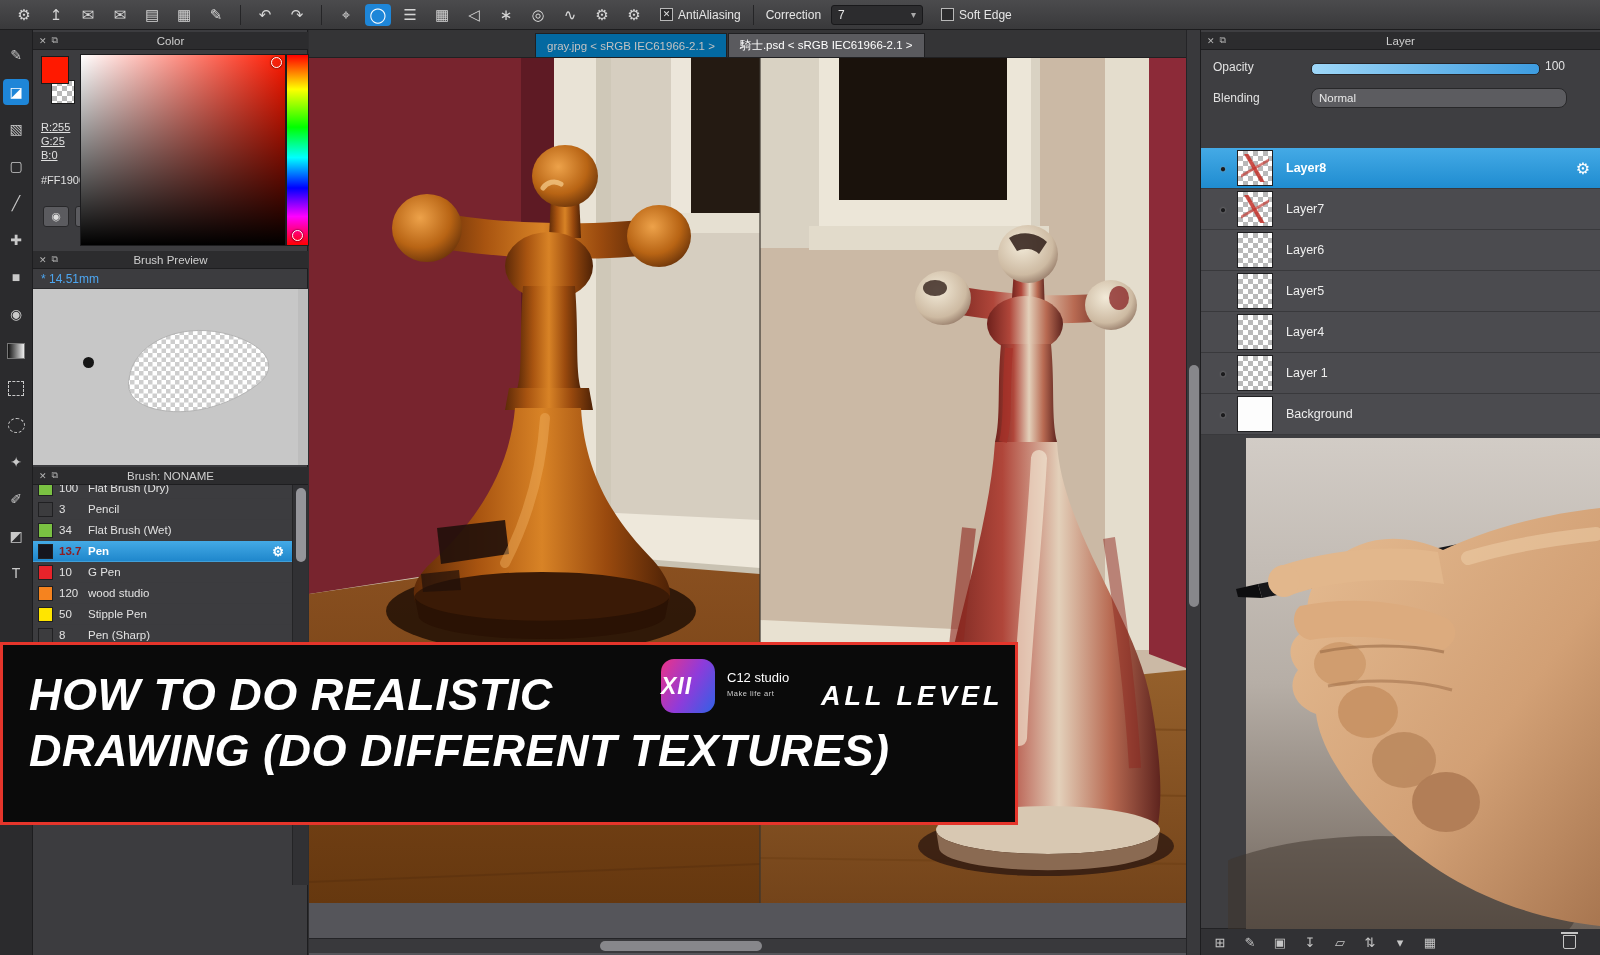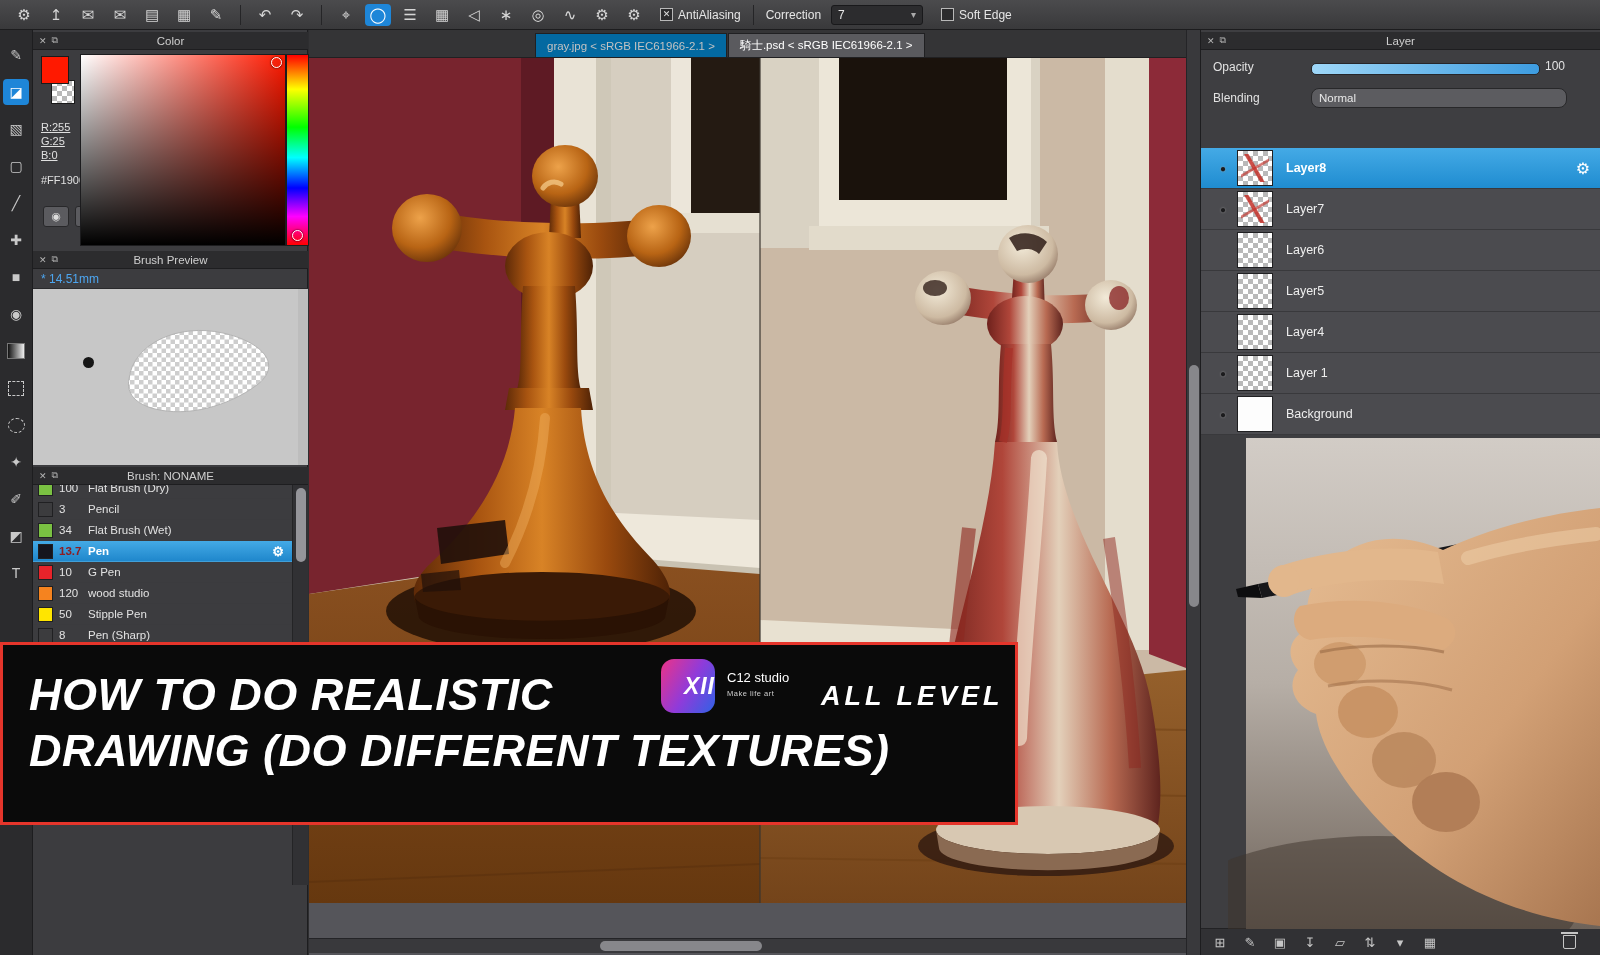--- a/index.html
+++ b/index.html
@@ -123,21 +123,21 @@
   .hand{position:absolute;left:1228px;top:438px;width:372px;height:491px;z-index:30;}
   
   .banner{position:absolute;left:0;top:642px;width:1018px;height:183px;background:#0a0a0a;
           border:3px solid #e5352b;box-sizing:border-box;z-index:50;}
   .btitle{position:absolute;left:26px;color:#fff;font-weight:bold;font-style:italic;
           font-size:45px;letter-spacing:0.5px;white-space:nowrap;}
   .bt1{top:24px;text-align:right;}
   .bt2{top:80px;}
   .blogo{position:absolute;left:658px;top:14px;width:54px;height:54px;border-radius:13px;
          background:linear-gradient(120deg,#ec3387,#8f3bda 52%,#2f62e6);display:flex;align-items:center;
-         justify-content:flex-end;color:#fff;font-weight:bold;font-style:italic;font-size:23px;letter-spacing:1px;}
+         justify-content:flex-start;color:#fff;font-weight:bold;font-style:italic;font-size:23px;letter-spacing:1px;}
   .bstudio{position:absolute;left:724px;top:26px;color:#fff;font-size:13px;line-height:14px;}
   .bstudio small{font-size:7.5px;color:#cfcfcf;letter-spacing:0.5px;}
   .blevel{position:absolute;left:818px;top:36px;color:#fff;font-weight:bold;font-style:italic;
           font-size:27px;letter-spacing:4px;white-space:nowrap;}
 </style>
 </head>
 <body>
 
 <div id="app">
 

